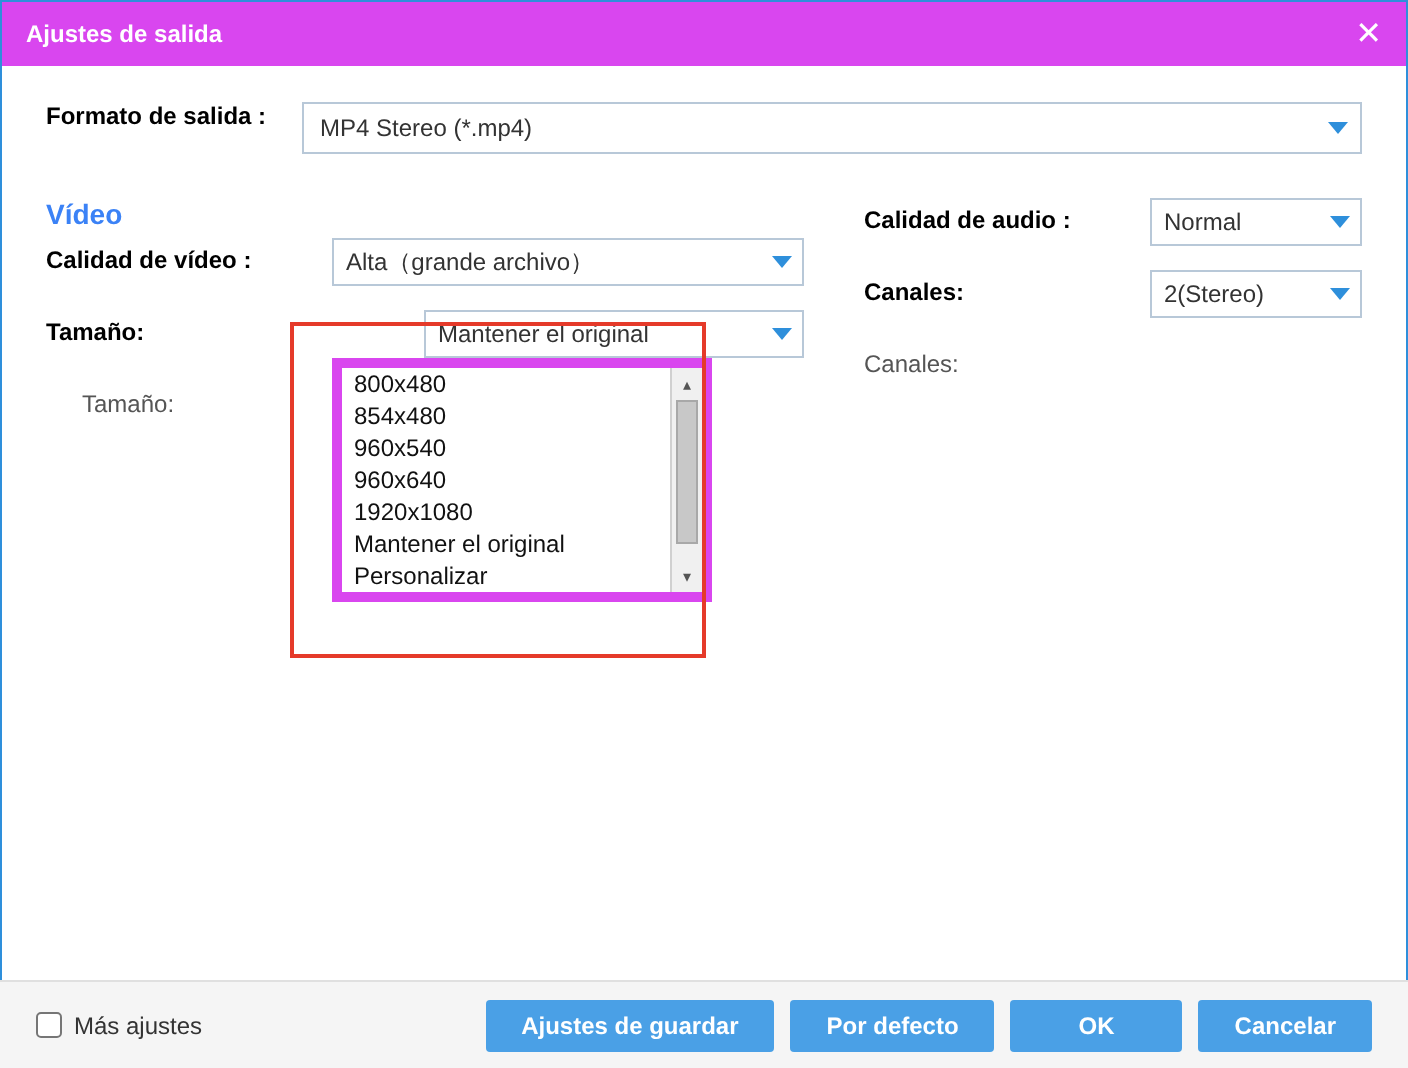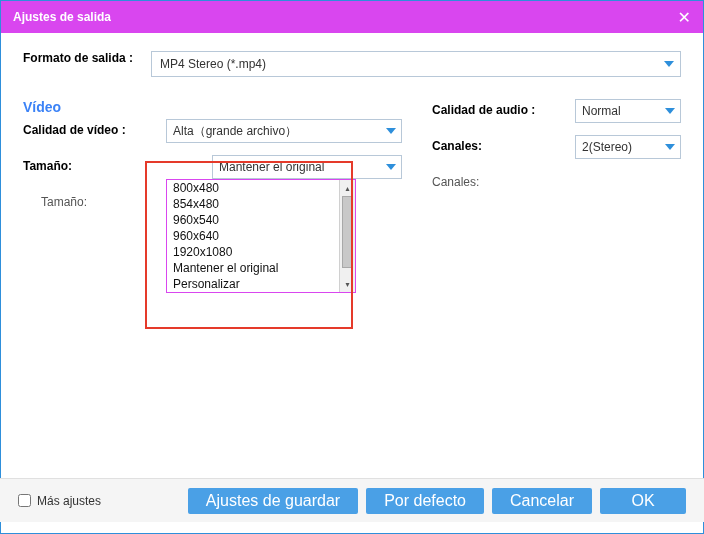--- a/index.html
+++ b/index.html
@@ -15,34 +15,34 @@
 .cols { display: flex; gap: 30px; }
 .col { flex: 1; }
 .col h3 { font-size: 14px; font-weight: bold; margin-bottom: 4px; color: #3b82f6; }
 .field { display: flex; margin-bottom: 12px; align-items: flex-start; }
 .field .lbl { width: 110px; font-weight: bold; padding-top: 4px; color: #000000; }
 .field .lbl.normal { font-weight: normal; color: #555; }
 .field .ctrl { flex: 1; position: relative; margin-left: 33px; }
 .combo { border: 1px solid #b8c8d8; height: 24px; display: flex; align-items: center; padding: 0 6px; background: #fff; color: #333; cursor: pointer; position: relative; }
 .combo .arrow { position: absolute; right: 5px; top: 50%; transform: translateY(-50%); width: 0; height: 0; border-left: 5px solid transparent; border-right: 5px solid transparent; border-top: 6px solid #2e8fdb; }
 .redbox { position: absolute; border: 2px solid #e53a2a; left: 144px; top: 128px; width: 208px; height: 168px; pointer-events: none; z-index: 5; }
-.dropdown { position: absolute; left: 0; top: 24px; width: 190px; border: 1px solid #d946ef; background: #fff; z-index: 3; }
+.dropdown { position: absolute; left: 0; top: 24px; width: 190px; border: 5px solid #d946ef; background: #fff; z-index: 3; }
 .dropdown .inner { max-height: 128px; overflow: hidden; }
 .dropdown .opt { padding: 1px 6px; font-size: 12px; cursor: pointer; color: #111; }
 .dropdown .opt.selected { background: #0a7be8; color: #fff; }
 .dropdown .scrollbar { position: absolute; right: 0; top: 0; bottom: 0; width: 16px; background: #f0f0f0; border-left: 1px solid #d0d0d0; }
 .dropdown .scrollbar .up, .dropdown .scrollbar .down { height: 16px; display:flex; align-items:center; justify-content:center; font-size:8px; color:#555; }
 .dropdown .scrollbar .track { position:absolute; top:16px; bottom:16px; left:0; right:0; }
 .dropdown .scrollbar .thumb { position:absolute; left:2px; right:2px; top:0; height:72px; background:#c8c8c8; border:1px solid #a8a8a8; }
 .desc { color: #555; line-height: 1.45; font-size: 12px; }
-.footer { position: absolute; left: 0; right: 0; bottom: 12px; height: 44px; background: #f5f5f5; border-top: 1px solid #e0e0e0; display: flex; align-items: center; padding: 0 18px; }
+.footer { position: absolute; left: 0; right: 0; bottom: 0; height: 44px; background: #f5f5f5; border-top: 1px solid #e0e0e0; display: flex; align-items: center; padding: 0 18px; }
 .footer .chk { display: flex; align-items: center; gap: 6px; color: #333; }
 .footer .chk input { width: 13px; height: 13px; }
 .footer .spacer { flex: 1; }
-.btn { background: #4aa0e6; color: #fff; border: none; height: 26px; padding: 0 18px; margin-left: 8px; border-radius: 2px; cursor: pointer; font-size: 16px; min-width: 86px; }
+.btn { background: #4aa0e6; color: #fff; border: none; height: 26px; padding: 0 18px; margin-left: 8px; border-radius: 2px; cursor: pointer; font-size: 12px; min-width: 86px; font-weight: bold; }
 </style>
 </head>
 <body>
 
 <div class="titlebar">
   <span>Ajustes de salida</span>
   <span class="spacer"></span>
   <span class="close">✕</span>
 </div>
 
@@ -137,15 +137,15 @@
 </div>
 
 <div class="footer">
   <label class="chk">
     <input type="checkbox" style="">
     <span>Más ajustes</span>
   </label>
   <span class="spacer"></span>
   <button class="btn">Ajustes de guardar</button>
   <button class="btn">Por defecto</button>
+  <button class="btn">OK</button>
   <button class="btn">Cancelar</button>
-  <button class="btn">OK</button>
 </div>
 
 </body></html>

